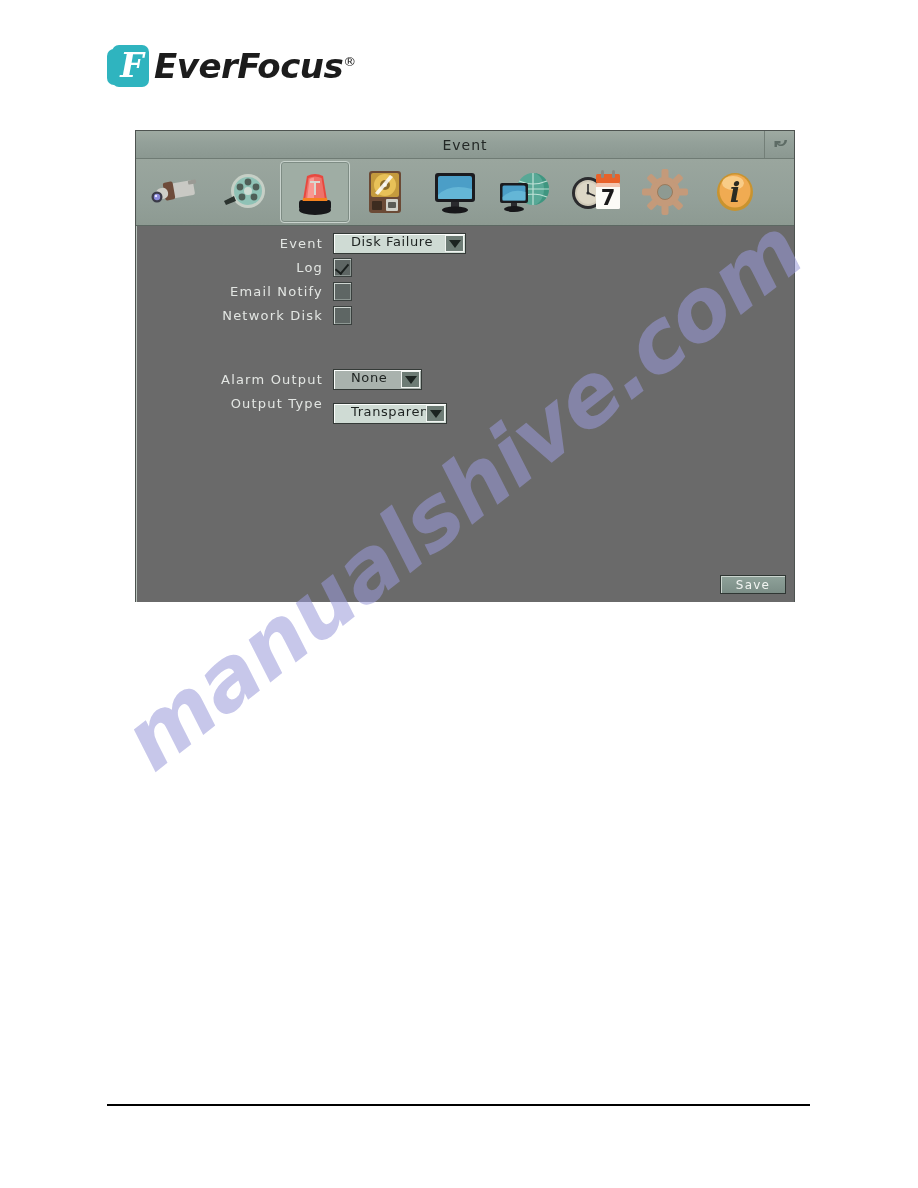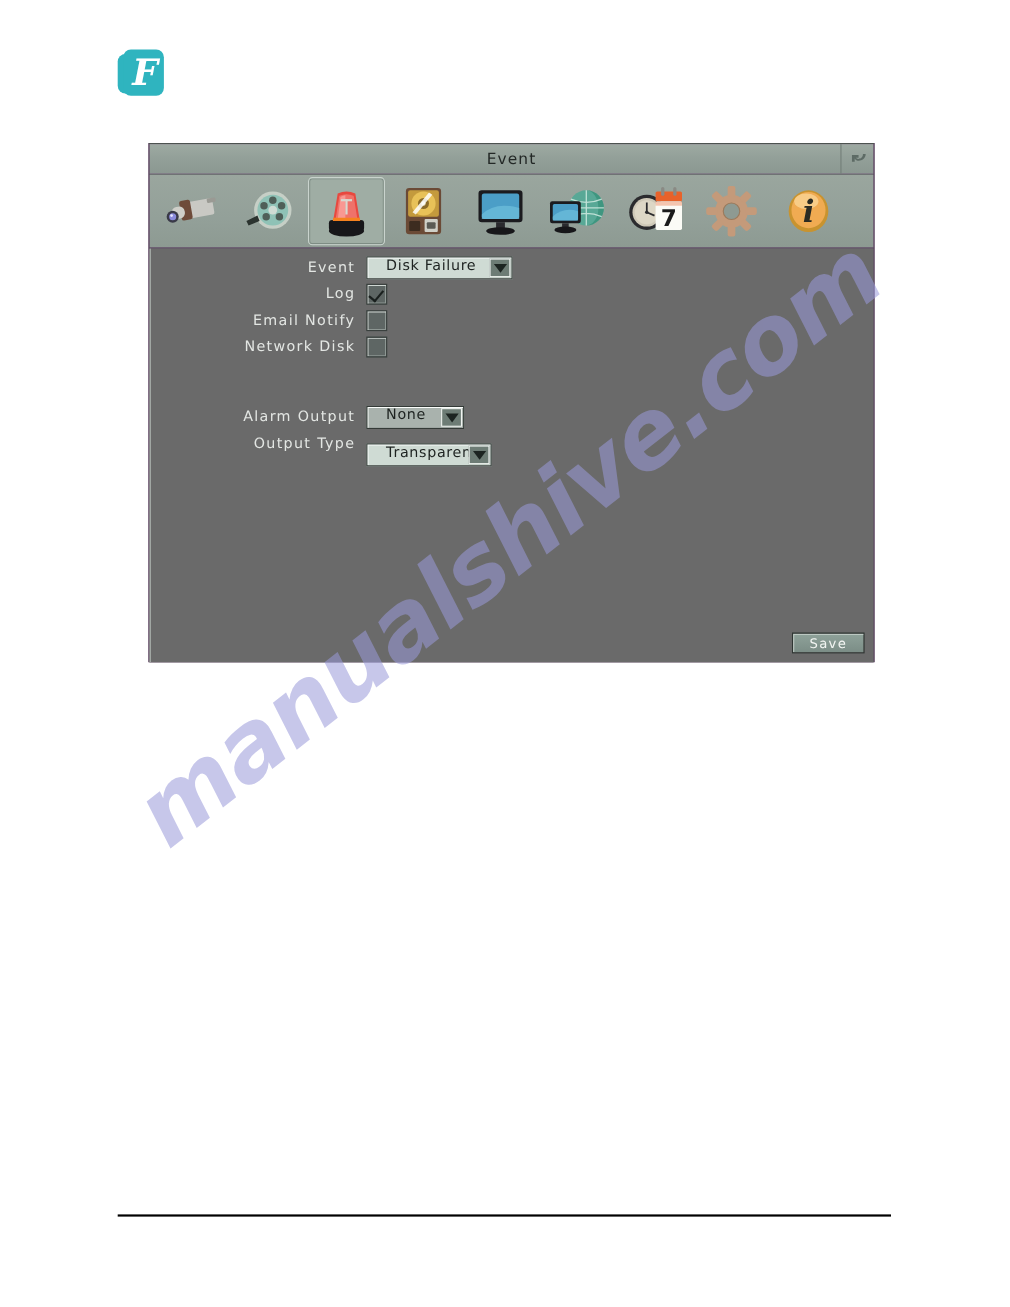--- a/index.html
+++ b/index.html
@@ -274,20 +274,21 @@
 <div id="page">
 
   <div class="watermark">manualshive.com</div>
 
   <div class="logo-wrap">
     <div class="logo-mark">
       <div class="sq2"></div>
       <div class="sq"></div>
       <div class="f">F</div>
     </div>
+    <div class="logo-text"><span>EverFocus</span><span class="logo-reg">®</span></div>
   </div>
 
   <div class="dvr">
 
     <div class="titlebar">
       <div class="title">Event</div>
       <div class="back-btn">
         <svg width="18" height="18" viewBox="0 0 18 18" aria-hidden="true">
           <path d="M4 12 C4 6, 12 4, 14 8 L14 5 L16.5 5 L16.5 11 L10.5 11 L10.5 8.5 L13 8.5 C11.5 6.5, 6.5 7.5, 6.5 12 Z" fill="#5d6b65" transform="rotate(180 10 8)"></path>
         </svg>

